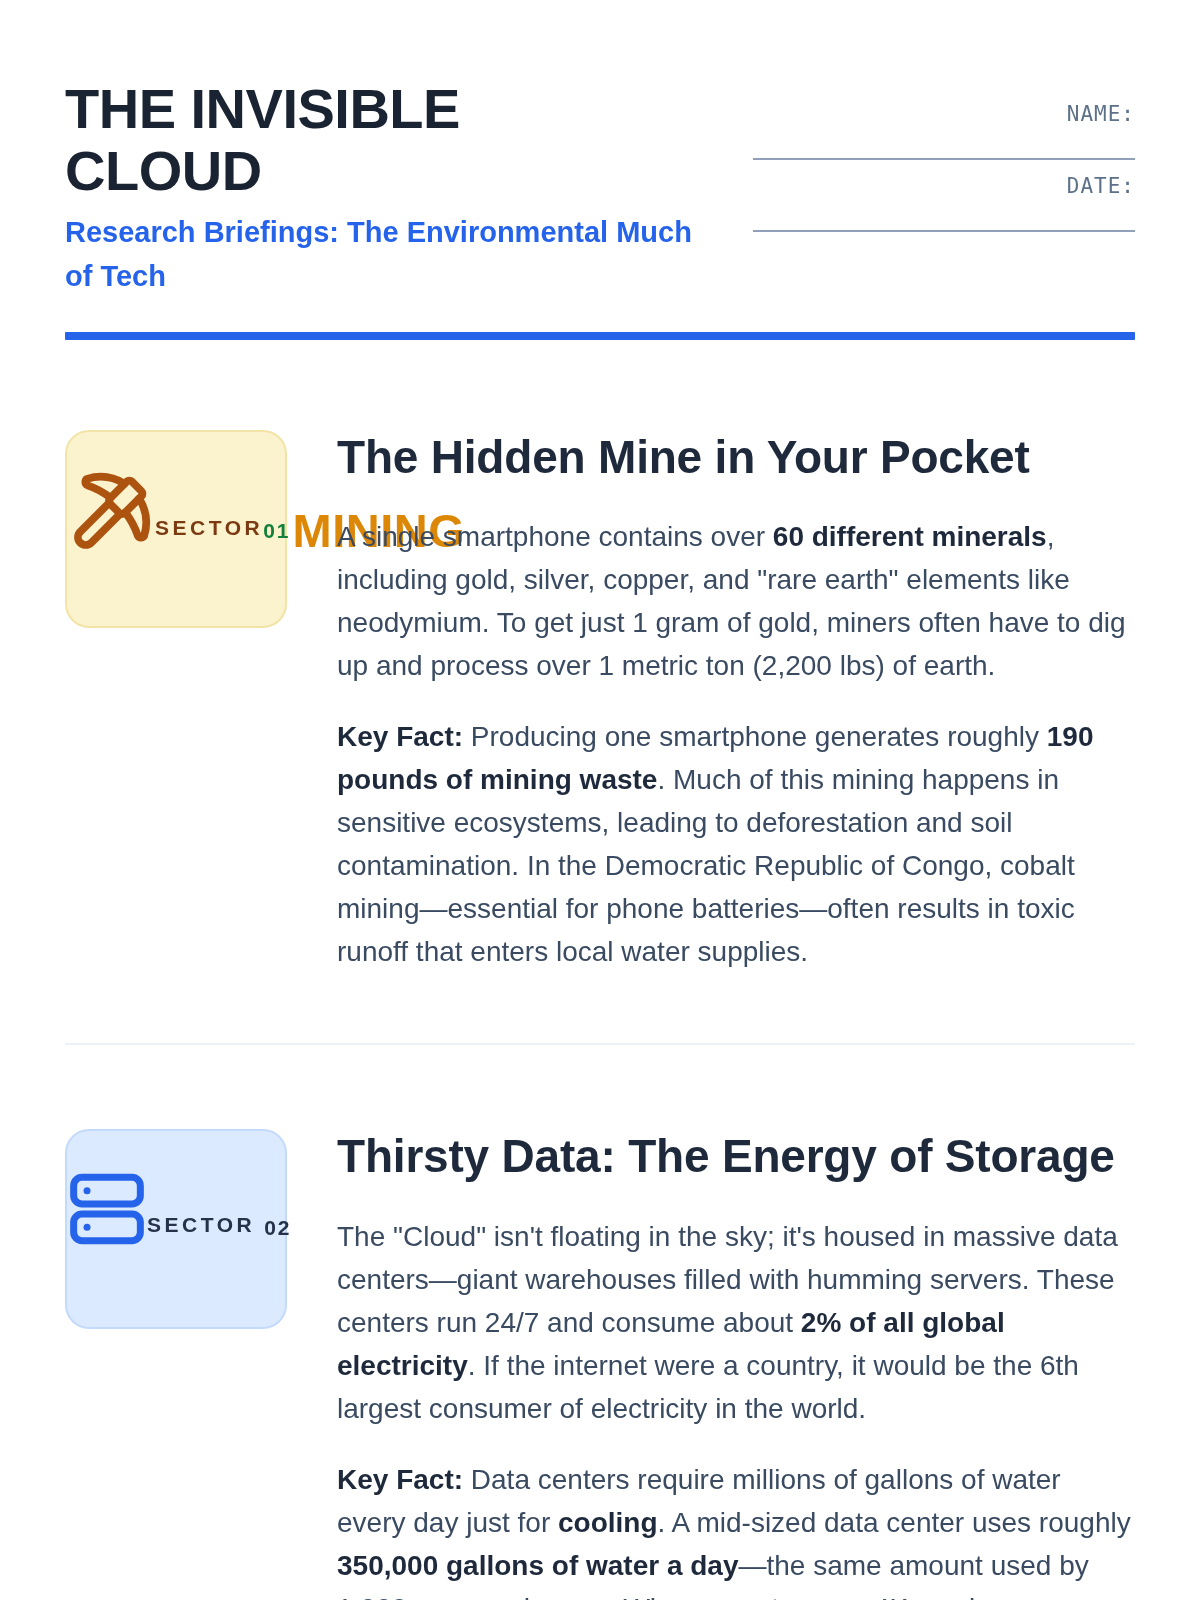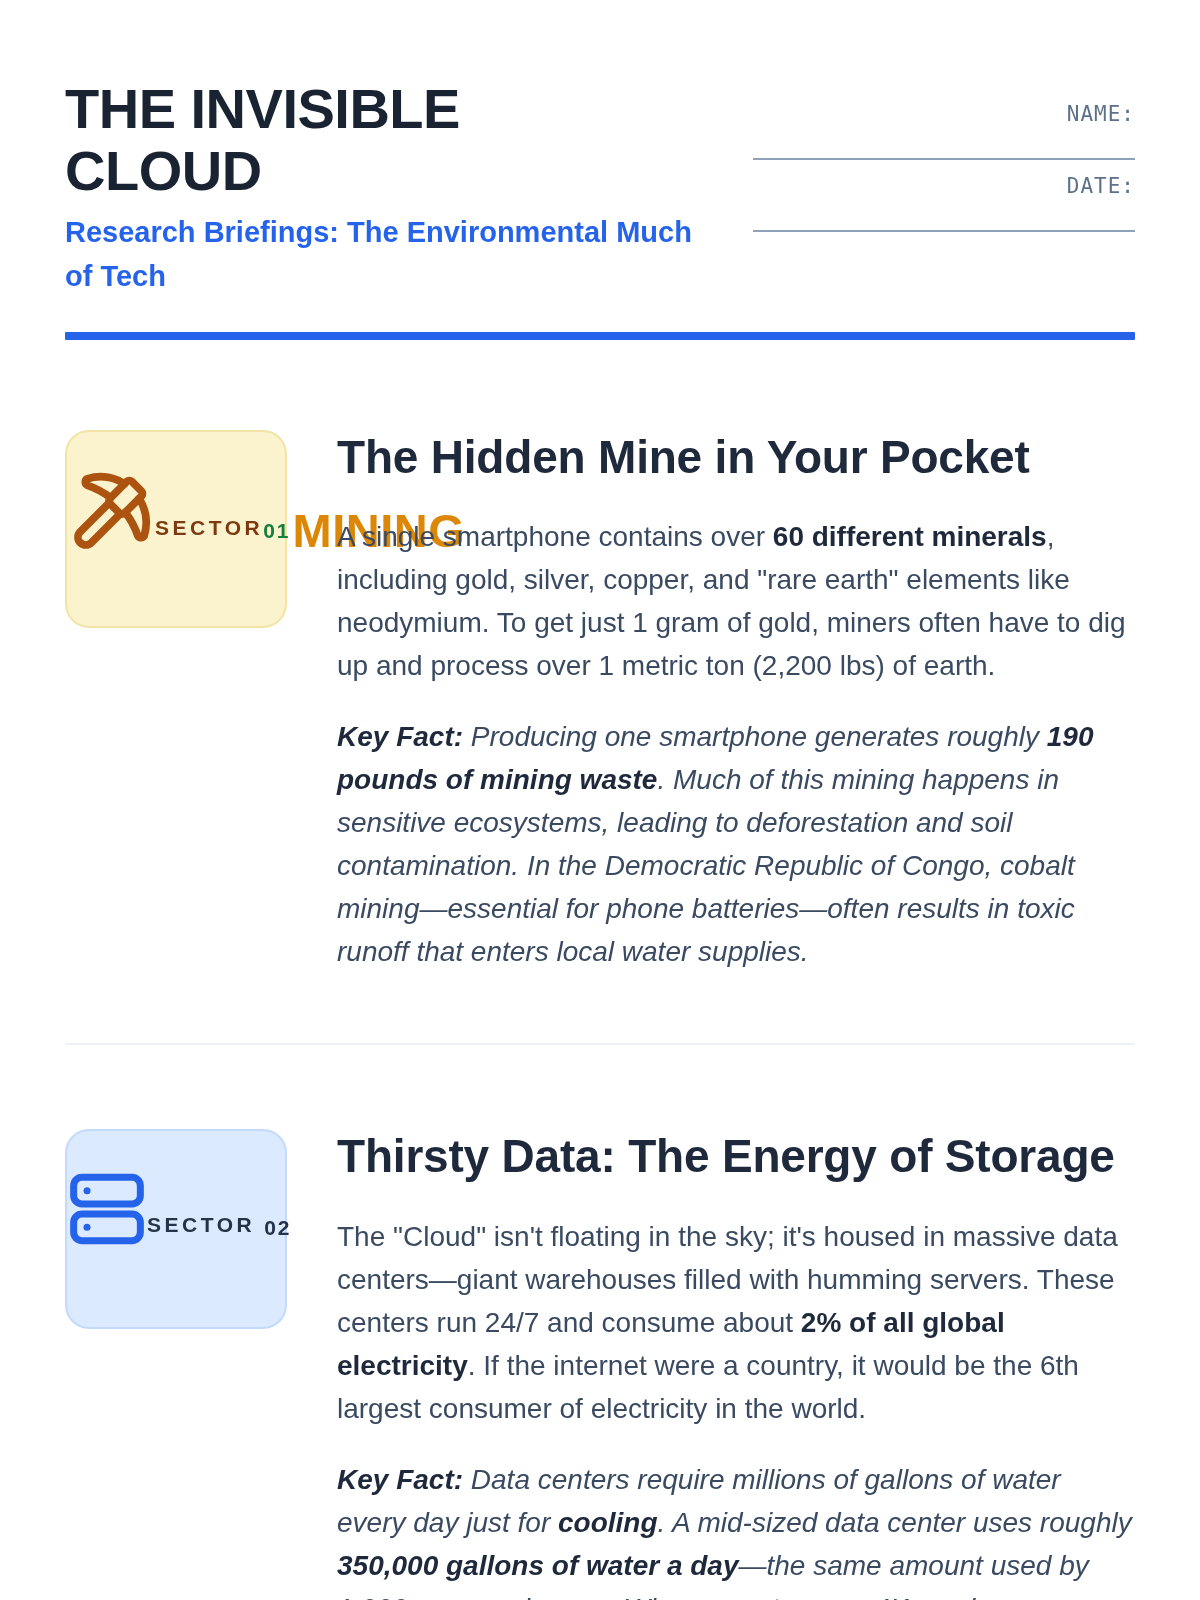--- a/index.html
+++ b/index.html
@@ -57,21 +57,21 @@
   .section-body { flex: 1; min-width: 0; }
   .section-heading {
     margin: 0 0 30px;
     font-size: 46px; line-height: 1.2; font-weight: 800;
     letter-spacing: -0.2px; color: #1e293b;
   }
   .section-body p {
     margin: 0 0 28px;
     font-size: 28px; line-height: 43px; color: #394a61;
   }
-  .section-body p:last-child { margin-bottom: 0; font-style: italic; }
+  .section-body p:last-child { margin-bottom: 0; }
   .section-body strong { font-weight: 700; color: #1e293b; }
 
   .section-divider { border: 0; border-top: 2px solid #edf2f7; margin: 70px 0 0; }
   section.briefing + .section-divider { margin-top: 70px; }
   .section-divider + section.briefing { margin-top: 84px; }
 </style>
 </head>
 <body>
 
 <div class="page">

